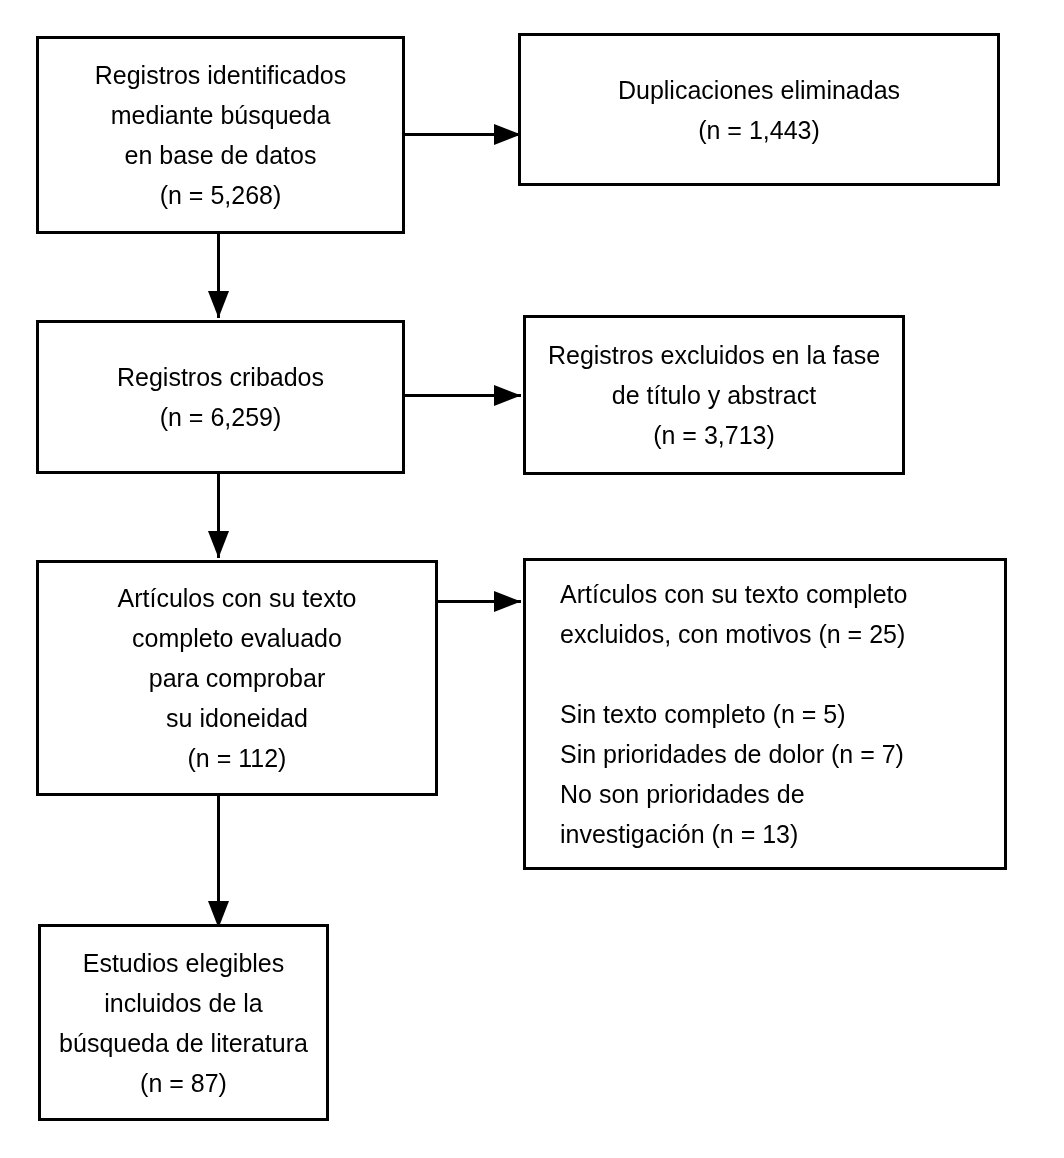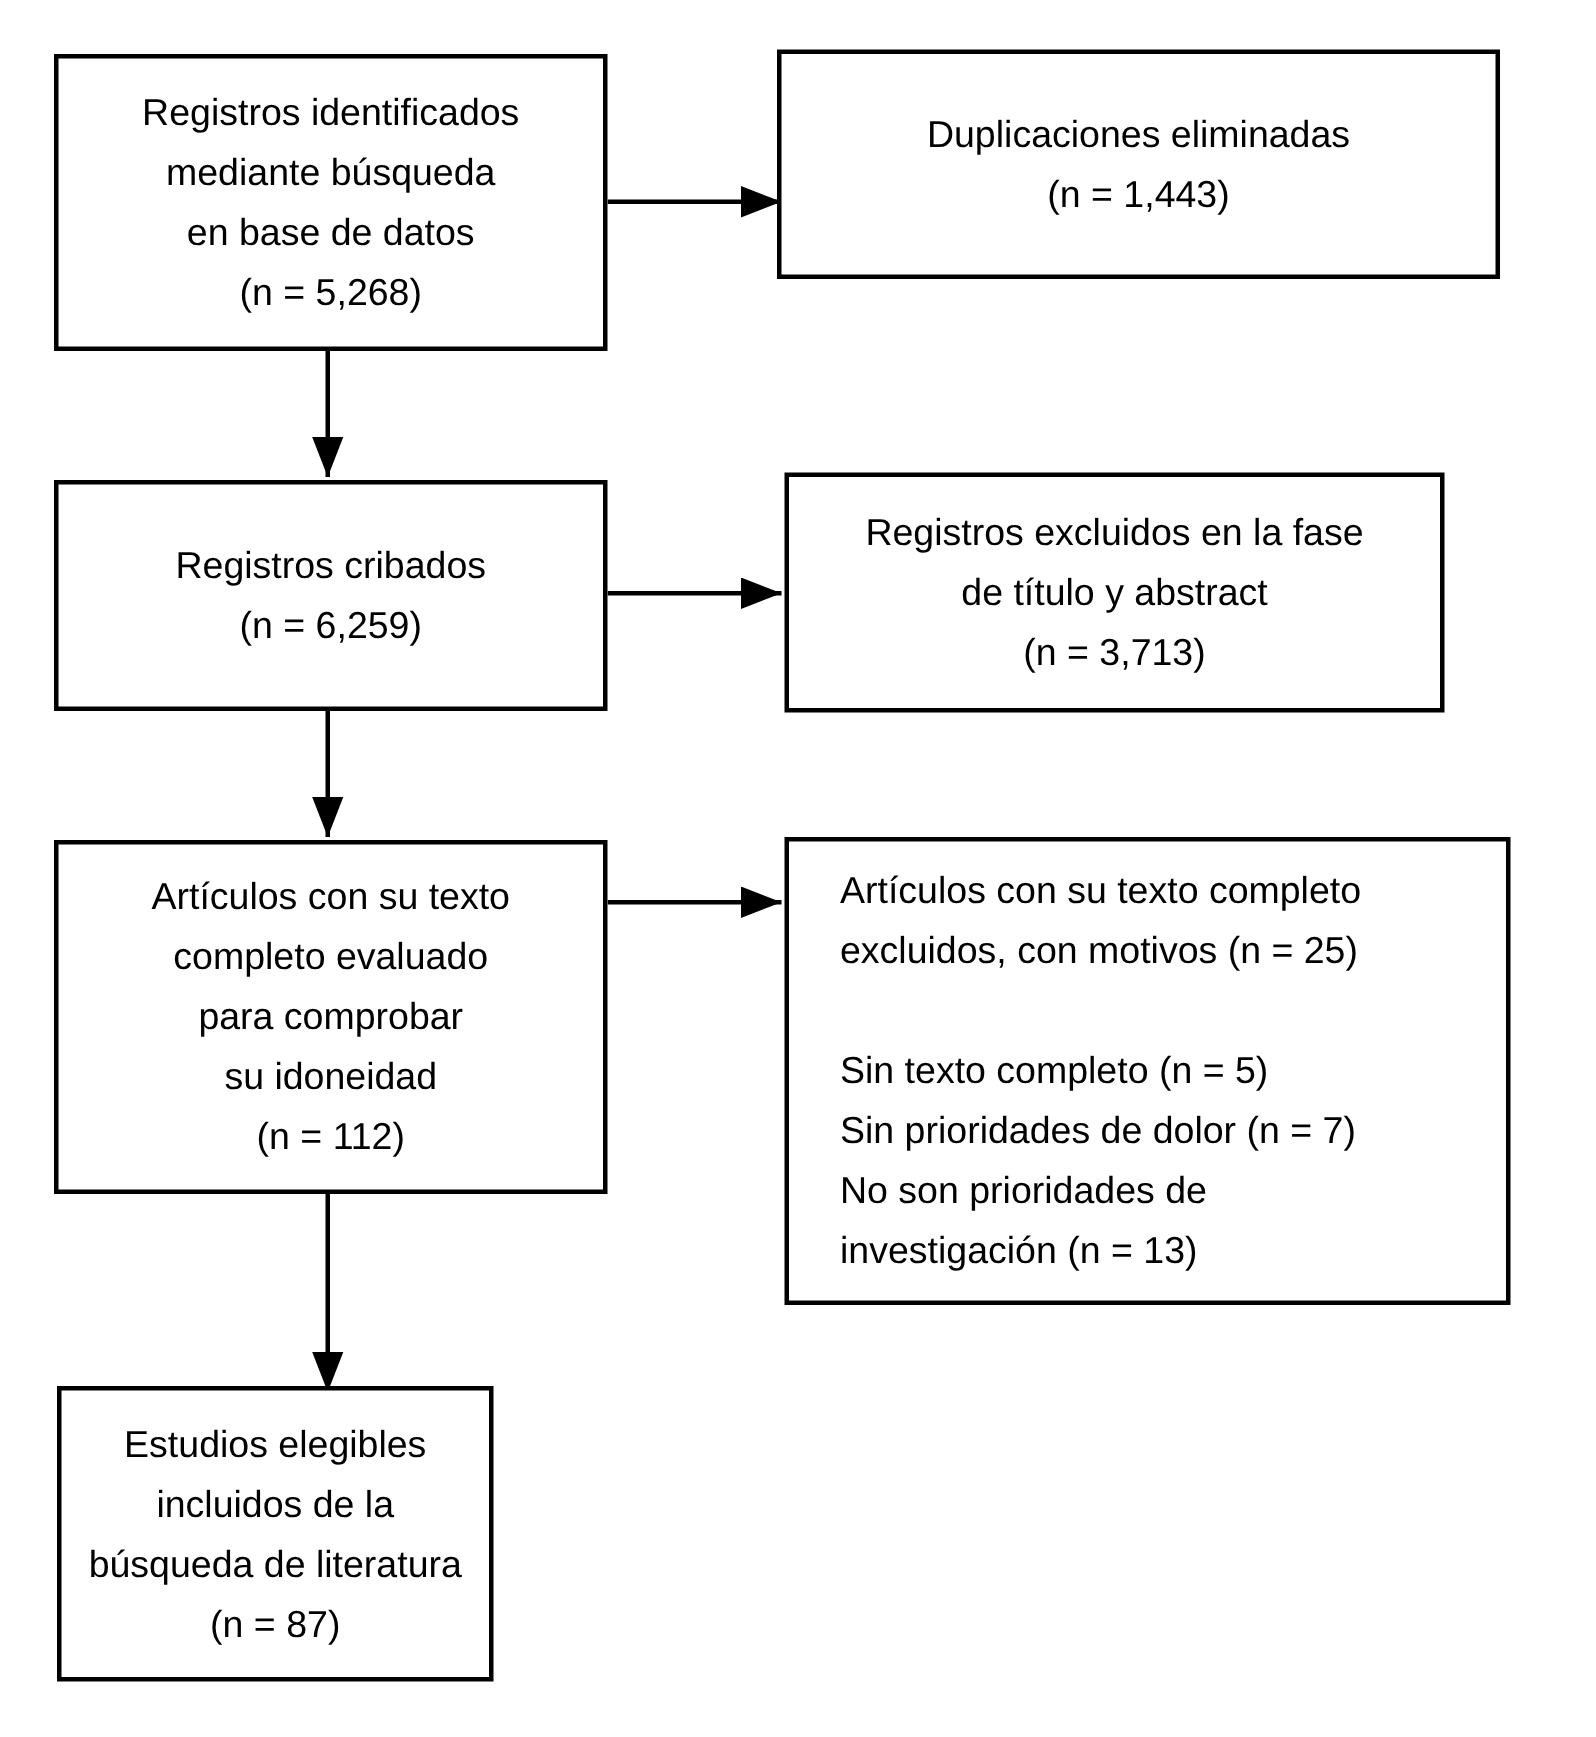--- a/index.html
+++ b/index.html
@@ -76,27 +76,27 @@
   <div class="box" style="left:518px; top:33px; width:482px; height:153px;">
     <div class="box-text">Duplicaciones eliminadas
 (n = 1,443)</div>
   </div>
 
   <div class="box" style="left:36px; top:320px; width:369px; height:154px;">
     <div class="box-text">Registros cribados
 (n = 6,259)</div>
   </div>
 
-  <div class="box" style="left:523px; top:315px; width:440px; height:160px;">
+  <div class="box" style="left:523px; top:315px; width:382px; height:160px;">
     <div class="box-text">Registros excluidos en la fase
 de título y abstract
 (n = 3,713)</div>
   </div>
 
-  <div class="box" style="left:36px; top:560px; width:369px; height:236px;">
+  <div class="box" style="left:36px; top:560px; width:402px; height:236px;">
     <div class="box-text">Artículos con su texto
 completo evaluado
 para comprobar
 su idoneidad
 (n = 112)</div>
   </div>
 
   <div class="box align-left" style="left:523px; top:558px; width:484px; height:312px;padding-left:10px;">
     <div class="box-text">Artículos con su texto completo
 excluidos, con motivos (n = 25)

